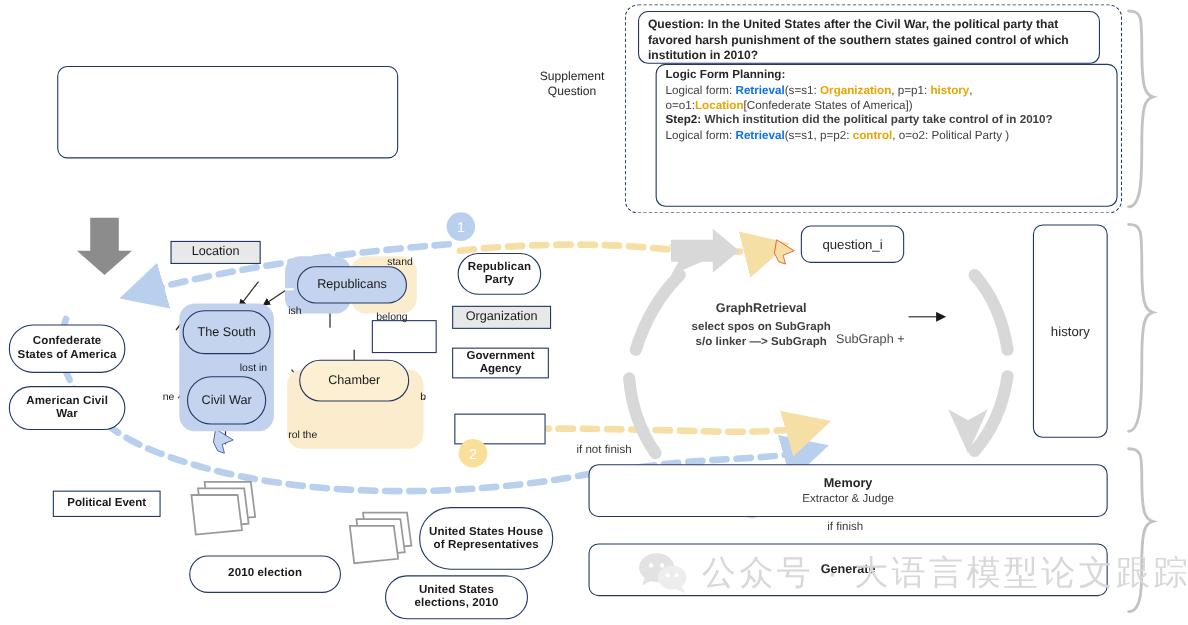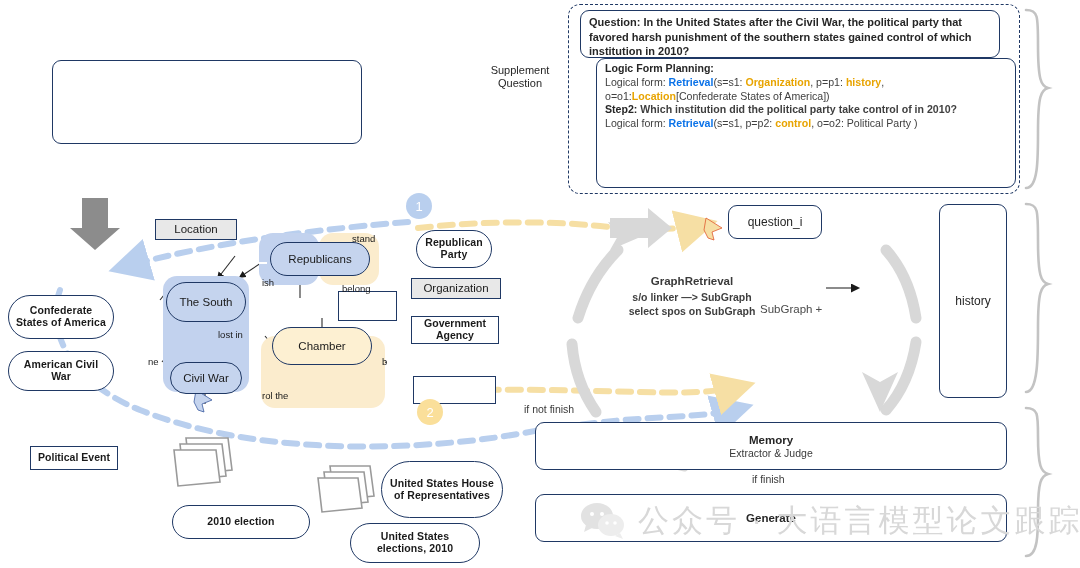--- a/index.html
+++ b/index.html
@@ -294,21 +294,21 @@
 
   <div class="boxnode gray" style="left:155px; top:219px; width:82px; height:21px;">
     <span>Location</span>
   </div>
   <div class="boxnode gray" style="left:411px; top:278px; width:90px; height:21px;">
     <span>Organization</span>
   </div>
   <div class="boxnode" style="left:411px; top:316px; width:88px; height:28px;">
     <span>Government Agency</span>
   </div>
-  <div class="boxnode" style="left:30px; top:446px; width:88px; height:24px;justify-content:center;">
+  <div class="boxnode" style="left:48px; top:446px; width:98px; height:24px;justify-content:center;">
     <span>Political Event</span>
   </div>
 
   <div class="boxnode empty" style="left:338px; top:291px; width:59px; height:30px;"></div>
   <div class="boxnode empty" style="left:413px; top:376px; width:83px; height:28px;"></div>
   <div class="boxnode empty" style="left:259px; top:262px; width:0px; height:0px; border:none;"></div>
 
   <div class="rnode" style="left:8px; top:295px; width:106px; height:44px;">
     <span>Confederate States of America</span>
   </div>
@@ -324,21 +324,21 @@
   <div class="rnode" style="left:350px; top:523px; width:130px; height:40px;">
     <span>United States elections, 2010</span>
   </div>
   <div class="rnode" style="left:172px; top:505px; width:138px; height:34px;">
     <span>2010 election</span>
   </div>
 
   <div class="gnode blue" style="left:166px; top:282px; width:80px; height:40px;">
     <span>The South</span>
   </div>
-  <div class="gnode blue" style="left:170px; top:342px; width:72px; height:32px;margin-top:20px;">
+  <div class="gnode blue" style="left:170px; top:342px; width:72px; height:44px;">
     <span>Civil War</span>
   </div>
   <div class="gnode blue" style="left:270px; top:242px; width:100px; height:34px;">
     <span>Republicans</span>
   </div>
   <div class="gnode cream" style="left:272px; top:327px; width:100px; height:38px;">
     <span>Chamber</span>
   </div>
 
   <div class="edgelabel" style="left:352px; top:233px;">stand</div>
@@ -360,22 +360,22 @@
     <span class="ptitle" style="font-weight:400;font-size:12px;">question_i</span>
   </div>
 
 
   <div class="panel" style="left:939px; top:204px; width:68px; height:194px; display:flex; align-items:center; justify-content:center;">
     <span class="ptitle" style="font-weight:400;font-size:12px;">history</span>
   </div>
 
   <div class="midlabel" style="left:592px; top:274px; width:200px;">
     <div class="hd">GraphRetrieval</div>
+    <div style="font-size:10.5px;font-weight:700;">select spos on SubGraph</div>
     <div style="font-size:10.5px;font-weight:700;">s/o linker —&gt; SubGraph</div>
-    <div style="font-size:10.5px;font-weight:700;">select spos on SubGraph</div>
   </div>
 
   <div class="plaintext" style="left:760px; top:303px; font-size:11.5px; color:#4a4a4a;">SubGraph +</div>
 
   <div class="panel" style="left:535px; top:422px; width:472px; height:48px; display:flex; flex-direction:column; align-items:center; justify-content:center; gap:1px;">
     <span class="ptitle">Memory</span>
     <span class="psub">Extractor &amp; Judge</span>
   </div>
 
   <div class="plaintext" style="left:752px; top:473px;">if finish</div>

